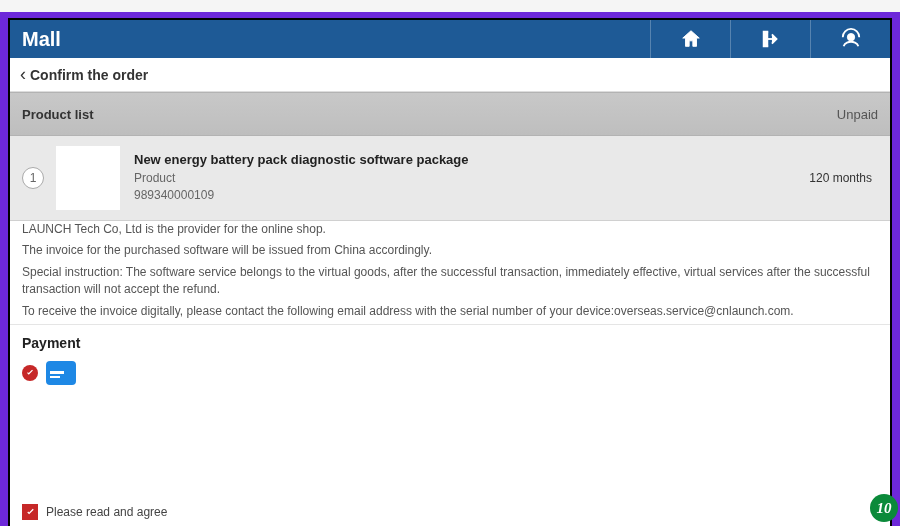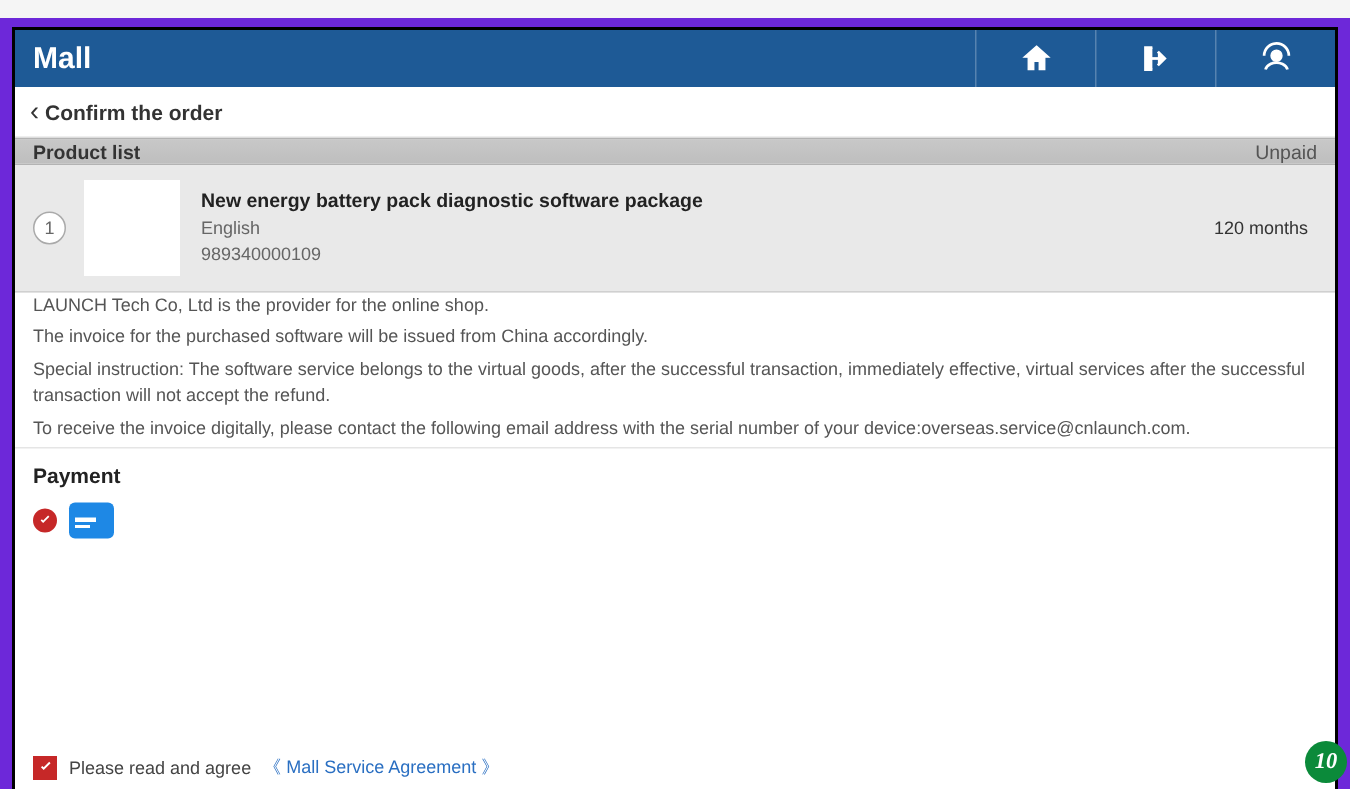--- a/index.html
+++ b/index.html
@@ -10,21 +10,21 @@
   .titlebar { height: 38px; background: #1e5a96; color: #fff; display: flex; align-items: center; justify-content: space-between; padding-left: 12px; }
   .titlebar .title { font-size: 20px; font-weight: bold; }
   .title-icons { display: flex; height: 100%; }
   .title-icon { width: 80px; height: 100%; border-left: 1px solid rgba(255,255,255,0.25); display: flex; align-items: center; justify-content: center; cursor: pointer; }
   .title-icon svg { width: 22px; height: 22px; fill: #fff; stroke:#fff; }
 
   .subheader { height: 34px; display: flex; align-items: center; padding: 0 10px; border-bottom: 1px solid #ddd; }
   .back { font-size: 18px; margin-right: 4px; cursor: pointer; color:#333; }
   .subtitle { font-size: 14px; font-weight: bold; color: #333; }
 
-  .sectionbar { height: 18px; background: linear-gradient(#c8c8c8,#bebebe); border: 1px solid #b3b3b3; border-left:none; border-right:none; display: flex; align-items: center; justify-content: space-between; padding: 0 12px; font-size: 13px; color: #333; }
+  .sectionbar { height: 44px; background: linear-gradient(#c8c8c8,#bebebe); border: 1px solid #b3b3b3; border-left:none; border-right:none; display: flex; align-items: center; justify-content: space-between; padding: 0 12px; font-size: 13px; color: #333; }
   .sectionbar .left { font-weight: bold; }
   .sectionbar .right { color: #555; }
 
   .product-row { display: flex; align-items: center; padding: 10px 12px; background: #e9e9e9; border-bottom: 1px solid #d0d0d0; }
   .badge { width: 22px; height: 22px; border: 1px solid #aaa; border-radius: 11px; background: #fff; display: flex; align-items: center; justify-content: center; font-size: 12px; color: #666; margin-right: 12px; }
   .thumb { width: 64px; height: 64px; background: #fff; margin-right: 14px; }
   .pinfo { flex: 1; }
   .pinfo .pname { font-size: 13px; font-weight: bold; color: #222; margin-bottom: 3px; }
   .pinfo .planguage, .pinfo .pserial { font-size: 12px; color: #666; line-height: 1.4; }
   .pduration { font-size: 12px; color: #333; padding-right: 6px; }
@@ -91,21 +91,21 @@
     <div class="sectionbar">
       <span class="left">Product list</span>
       <span class="right">Unpaid</span>
     </div>
 
     <div class="product-row">
       <div class="badge">1</div>
       <div class="thumb"></div>
       <div class="pinfo">
         <div class="pname">New energy battery pack diagnostic software package</div>
-        <div class="planguage">English</div>
+        <div class="planguage">Product</div>
         <div class="pserial">989340000109</div>
       </div>
       <div class="pduration">120 months</div>
     </div>
 
     <div class="notes">
       <p>LAUNCH Tech Co, Ltd is the provider for the online shop.</p>
       <p>The invoice for the purchased software will be issued from China accordingly.</p>
       <p>Special instruction: The software service belongs to the virtual goods, after the successful transaction, immediately effective, virtual services after the successful transaction will not accept the refund.</p>
       <p>To receive the invoice digitally, please contact the following email address with the serial number of your device:overseas.service@cnlaunch.com.</p>
@@ -123,19 +123,18 @@
       </div>
     </div>
 
     <div class="agree-row">
       <span class="cb">
         <svg viewBox="0 0 24 24">
             <path d="M9 16l-4-4 2-2 2 2 8-8 2 2z"></path>
           </svg>
       </span>
       <span>Please read and agree</span>
-      <a>《 Mall Service Agreement 》</a>
     </div>
 
   </div>
 
   <div class="step-badge">10</div>
 </div>
 
 </body></html>

